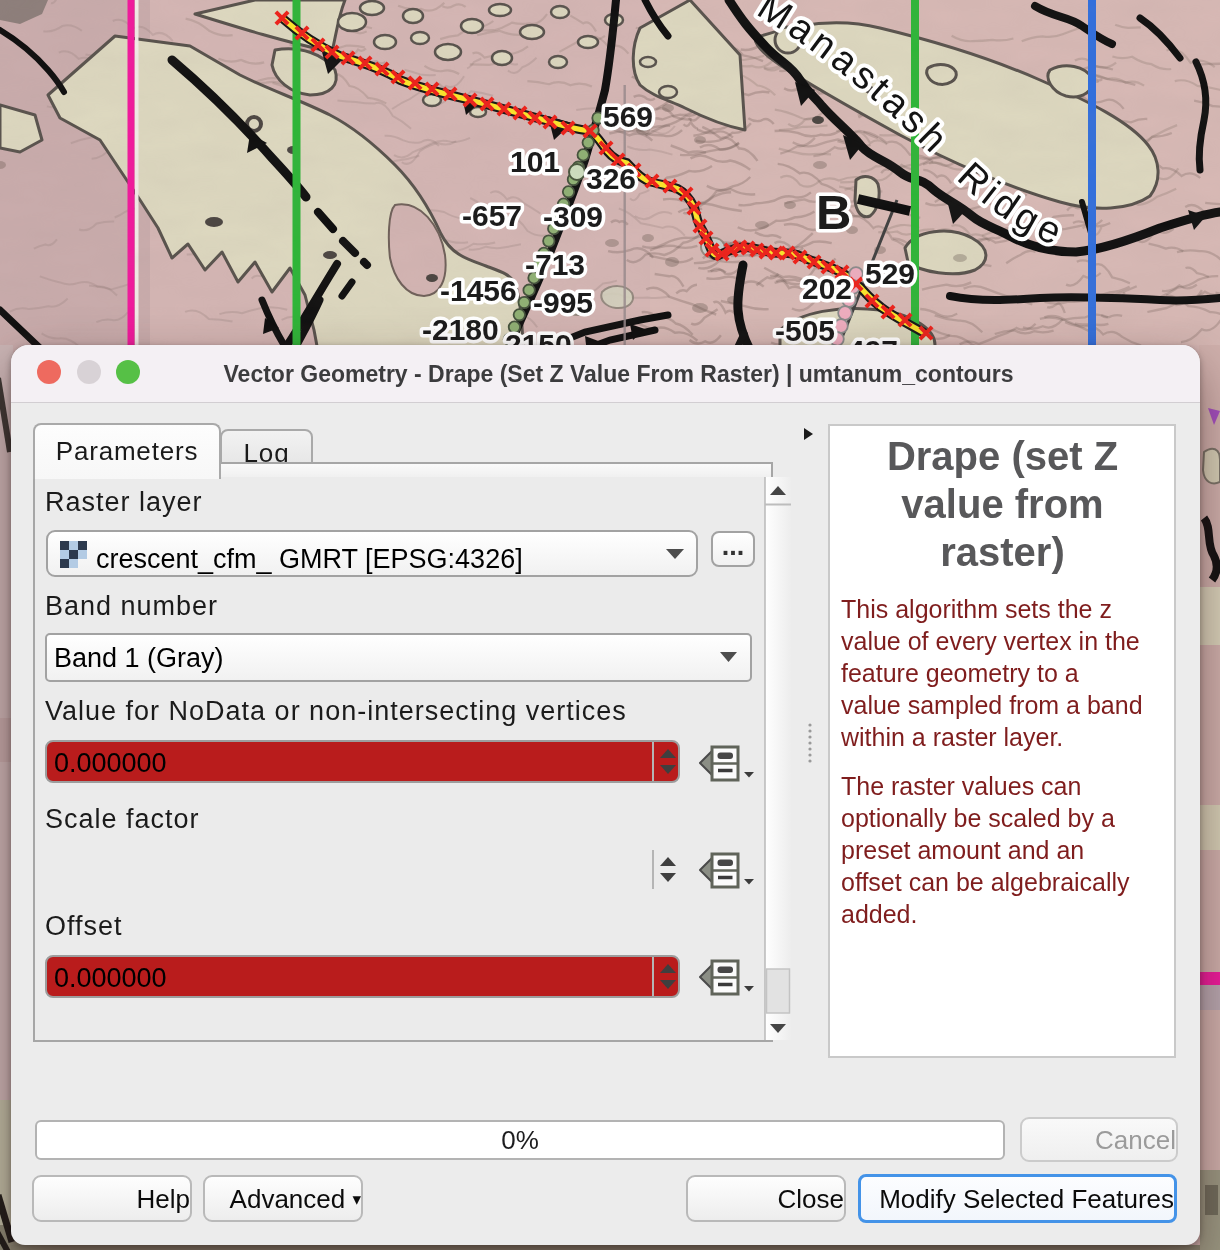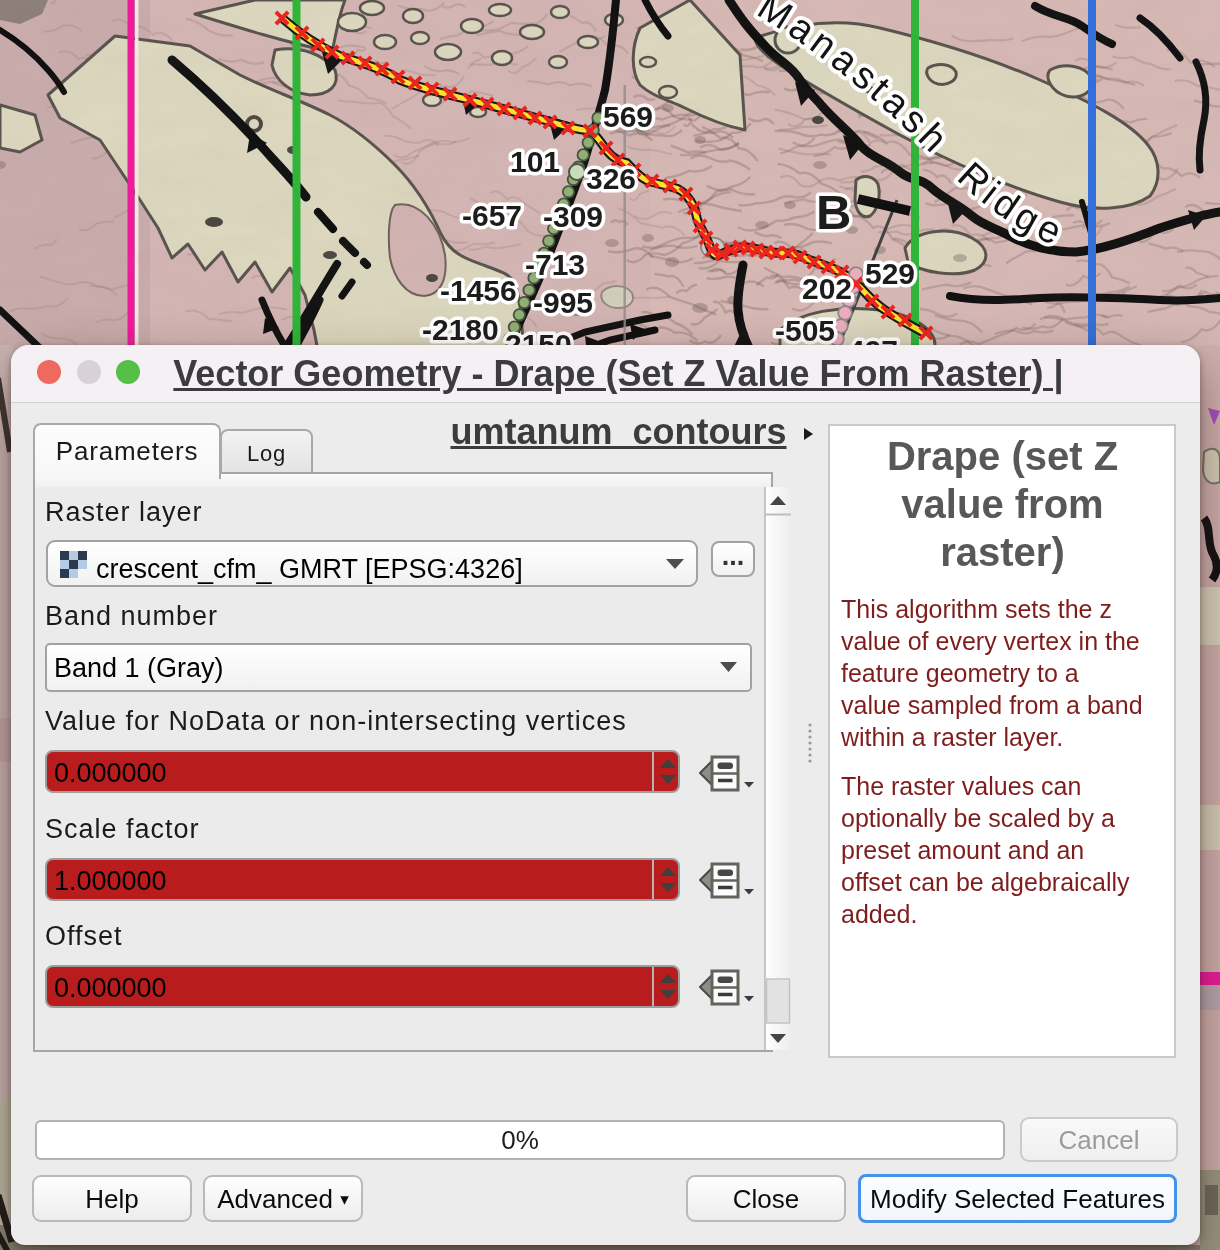--- a/index.html
+++ b/index.html
@@ -1,34 +1,34 @@
 <!DOCTYPE html>
 <html><head>
 <meta charset="utf-8">
 <style>
 html,body{margin:0;padding:0;}
 body{width:1220px;height:1250px;overflow:hidden;position:relative;font-family:"Liberation Sans",sans-serif;background:#d6b6b2;}
 #map{position:absolute;left:0;top:0;}
 #dialog{position:absolute;left:11px;top:345px;width:1189px;height:900px;background:#ececec;border-radius:18px 18px 14px 14px;box-shadow:0 22px 50px rgba(60,30,30,.5),0 2px 6px rgba(0,0,0,.35);}
 #titlebar{position:absolute;left:0;top:0;width:100%;height:57px;background:#f4f0f4;border-radius:18px 18px 0 0;border-bottom:1px solid #d2ced2;}
 .tl{position:absolute;top:15px;width:24px;height:24px;border-radius:50%;}
-#title{position:absolute;left:13px;top:0;width:100%;height:57px;line-height:58px;text-align:center;font-size:36px;font-weight:bold;color:#3c3c3e;text-decoration:underline;}
+#title{position:absolute;left:13px;top:0;width:100%;height:57px;line-height:58px;text-align:center;font-size:23px;font-weight:bold;color:#3c3c3e;}
 .tab{position:absolute;box-sizing:border-box;border:2px solid #a9a9a9;font-size:26px;letter-spacing:0.8px;color:#1a1a1a;text-align:center;}
 #tab1{left:22px;top:78px;width:188px;height:56px;background:linear-gradient(#fdfdfd,#f7f7f7);border-radius:8px 8px 0 0;border-bottom:none;line-height:52px;z-index:3;font-size:26px;}
-#tab2{left:209px;top:84px;width:93px;height:47px;background:linear-gradient(#f2f2f2,#e3e3e3);border-radius:8px 8px 0 0;line-height:45px;z-index:1;font-size:22px;}
-#panel{position:absolute;left:22px;top:127px;width:740px;height:580px;box-sizing:border-box;border:2px solid #a6a6a6;background:#ebebeb;z-index:2;}
+#tab2{left:209px;top:84px;width:93px;height:47px;background:linear-gradient(#f2f2f2,#e3e3e3);border-radius:8px 8px 0 0;line-height:45px;z-index:1;font-size:26px;}
+#panel{position:absolute;left:22px;top:117px;width:740px;height:580px;box-sizing:border-box;border:2px solid #a6a6a6;background:#ebebeb;z-index:2;}
 #panel .topstrip{position:absolute;left:0;top:0;width:100%;height:13px;background:linear-gradient(#fafafa,#f0f0f0);}
 .flabel{position:absolute;font-size:27px;letter-spacing:1px;color:#1b1b1b;}
 .combo{position:absolute;box-sizing:border-box;border:2px solid #a2a2a2;background:linear-gradient(#ffffff,#f1f1f1);font-size:27px;color:#000;}
 .spin{position:absolute;box-sizing:border-box;border:2px solid #9d9d9d;border-radius:8px;background:#b91c1c;font-size:27px;color:#000;}
 #rpanel{position:absolute;left:817px;top:79px;width:348px;height:634px;box-sizing:border-box;border:2px solid #c9c9c9;background:#fff;overflow:hidden;}
 #rpanel h2{margin:6px 10px 0 11px;font-size:40px;line-height:48px;color:#58585a;letter-spacing:0px;text-align:center;}
 #rpanel p{margin:17px 10px 0 11px;font-size:25px;line-height:32px;color:#7f1d1d;}
 #progress{position:absolute;left:24px;top:775px;width:970px;height:40px;box-sizing:border-box;border:2px solid #b3b3b3;border-radius:6px;background:#fff;text-align:center;line-height:37px;font-size:26px;color:#1d1d1f;}
-.btn{position:absolute;box-sizing:border-box;border:2px solid #b9b9b9;border-radius:9px;background:linear-gradient(#fefefe,#ededed);font-size:26px;color:#0b0b0b;text-align:center;}
+.btn{position:absolute;box-sizing:border-box;border:2px solid #b9b9b9;border-radius:9px;background:linear-gradient(#fefefe,#ededed);font-size:26px;color:#0b0b0b;text-align:right;}
 #cancel{left:1009px;top:772px;width:158px;height:45px;line-height:42px;color:#9b9b9b;border-color:#cbcbcb;background:linear-gradient(#f9f9f9,#efefef);}
 #help{left:21px;top:830px;width:160px;height:47px;line-height:44px;}
 #advanced{left:192px;top:830px;width:160px;height:47px;line-height:44px;}
 #close{left:675px;top:830px;width:160px;height:47px;line-height:44px;}
 #modify{left:847px;top:829px;width:319px;height:49px;line-height:45px;border:3px solid #4493e8;background:linear-gradient(#fcfdff,#f2f6fc);border-radius:8px;}
 .mapLabel{font-family:"Liberation Sans",sans-serif;font-weight:bold;fill:#1c1c1c;stroke:#ffffff;stroke-width:7px;paint-order:stroke;stroke-linejoin:round;}
 </style>
 </head>
 <body>
 <svg id="map" width="1220" height="1250" viewBox="0 0 1220 1250" xmlns="http://www.w3.org/2000/svg">
@@ -656,21 +656,20 @@
   <div id="panel">
     <div class="topstrip"></div>
     <div class="flabel" style="left:10px;top:23px;">Raster layer</div>
     <div class="combo" style="left:11px;top:66px;width:652px;height:47px;border-radius:9px;"></div>
     <div class="combo" style="left:676px;top:67px;width:44px;height:36px;border-radius:8px;text-align:center;line-height:26px;font-weight:bold;color:#333;">...</div>
     <div class="flabel" style="left:10px;top:127px;">Band number</div>
     <div class="combo" style="left:10px;top:169px;width:707px;height:49px;border-radius:5px;line-height:47px;padding-left:7px;">Band 1 (Gray)</div>
     <div class="flabel" style="left:10px;top:232px;">Value for NoData or non-intersecting vertices</div>
     <div class="spin" style="left:10px;top:276px;width:635px;height:43px;line-height:43px;padding-left:7px;">0.000000</div>
     <div class="flabel" style="left:10px;top:340px;">Scale factor</div>
-    <div class="spin" style="left:10px;top:384px;width:635px;height:43px;line-height:43px;padding-left:7px;">1.000000</div>
     <div class="flabel" style="left:10px;top:447px;">Offset</div>
     <div class="spin" style="left:10px;top:491px;width:635px;height:43px;line-height:43px;padding-left:7px;">0.000000</div>
     <svg id="panelsvg" width="756" height="576" viewBox="0 0 756 576" style="position:absolute;left:0;top:0;pointer-events:none;">
 
       <g>
         <rect x="25" y="77" width="9" height="9" fill="#2d3a4e"></rect>
           <rect x="34" y="77" width="9" height="9" fill="#b3cbe4"></rect>
           <rect x="43" y="77" width="9" height="9" fill="#2d3a4e"></rect>
         <rect x="25" y="86" width="9" height="9" fill="#b3cbe4"></rect>
           <rect x="34" y="86" width="9" height="9" fill="#2d3a4e"></rect>

